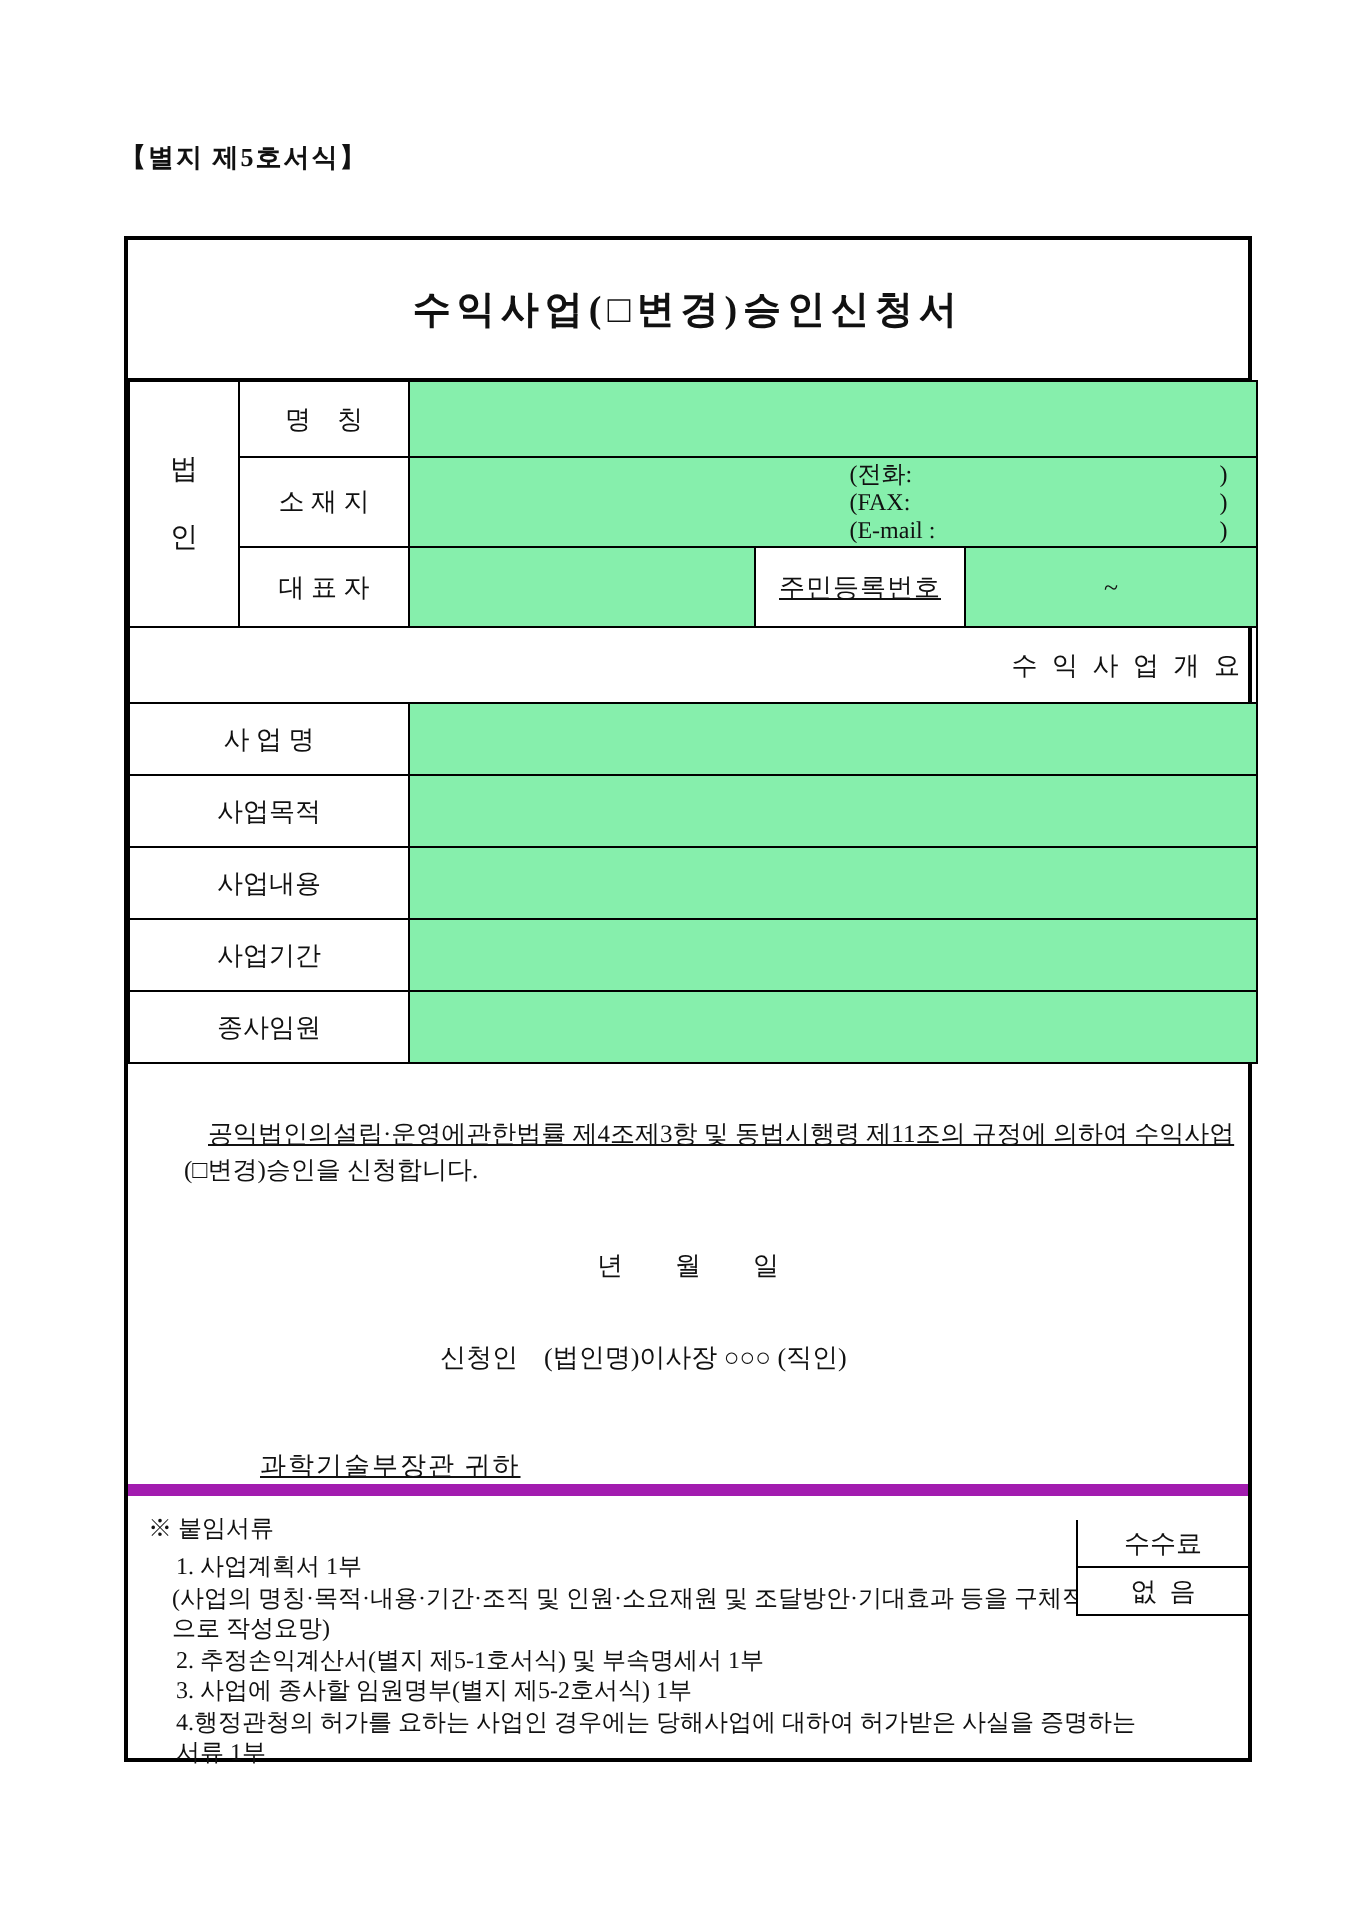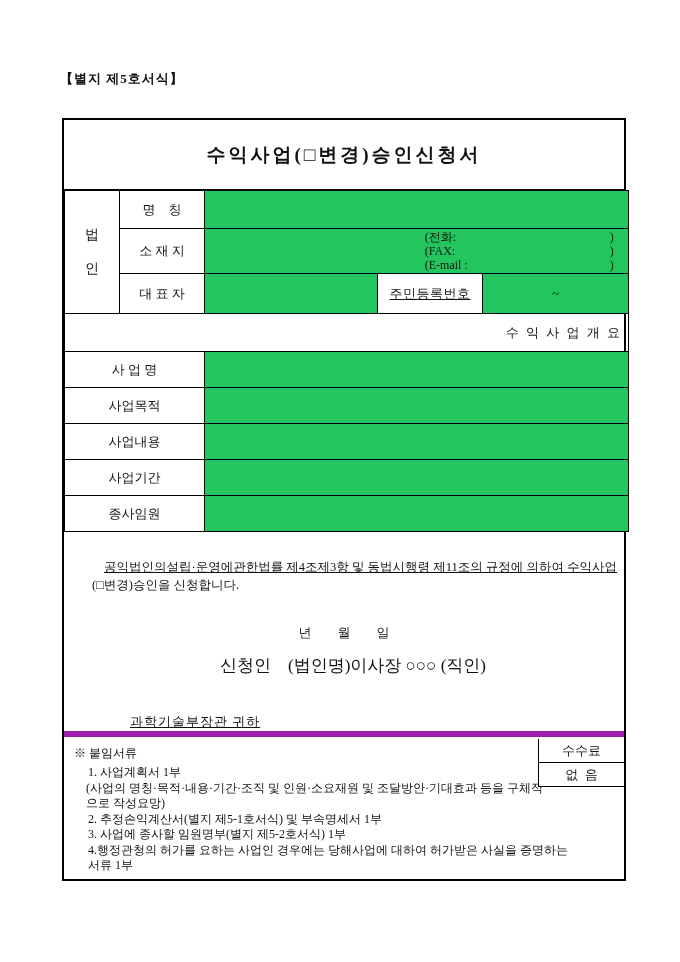--- a/index.html
+++ b/index.html
@@ -30,48 +30,48 @@
   }
 
   table.grid { border-collapse: collapse; width: 100%; table-layout: fixed; }
   .grid td { border: 1px solid #000; font-size: 13px; padding: 0 6px; vertical-align: middle; }
 
   .group-cell { text-align: center; }
   .group-inner { display: flex; flex-direction: column; align-items: center; gap: 16px; font-size: 14px; }
 
   .label-cell { text-align: center; white-space: pre; }
   .rrn-label-cell { text-align: center; font-size: 12px; letter-spacing: 0.5px; text-decoration: underline; }
-  .value-cell { background: #22c55e; }
+  .value-cell { background: #86efac; }
   .value-center { text-align: center; }
 
   .contact-cell { padding: 2px 8px; }
   .contact-block { margin-left: 52%; width: 46%; font-size: 12px; line-height: 14px; }
   .contact-line { display: flex; justify-content: space-between; white-space: pre; }
 
   .overview-cell { text-align: right; font-size: 14px; white-space: pre; letter-spacing: 2px; }
 
   .decl { flex: 1 1 auto; position: relative; padding: 26px 28px 0 28px; font-size: 12.5px; }
   .decl-line1 { display: block; padding-left: 12px; line-height: 18px; white-space: nowrap; text-decoration: underline; }
   .decl-line2 { display: block; line-height: 18px; white-space: nowrap; }
   .date-line { text-align: center; margin-top: 30px; white-space: pre; font-size: 13px; }
-  .applicant-line { margin-top: 12px; padding-left: 128px; font-size: 17px; white-space: pre; }
+  .applicant-line { margin-top: 28px; padding-left: 128px; font-size: 13px; white-space: pre; }
   .addressee { margin-top: 36px; padding-left: 38px; font-size: 13px; letter-spacing: 1px; text-decoration: underline; }
 
   .attachments {
     flex: 0 0 197px; border-top: 6px solid #a21caf;
     position: relative; padding: 8px 10px; font-size: 12px;
   }
   .attach-heading { margin-bottom: 3px; white-space: pre; }
   .attach-list { width: 505px; line-height: 15.5px; }
   .attach-item { padding-left: 14px; }
   .attach-item.note { padding-left: 12px; width: 472px; }
   .attach-item.wrap4 { width: 505px; }
 
   .fee-box {
-    position: absolute; top: 2px; right: 0; width: 86px;
+    position: absolute; top: 12px; right: 0; width: 86px;
     border-left: 1px solid #000; background: #fff;
   }
   .fee-cell {
     height: 24px; border-bottom: 1px solid #000;
     display: flex; align-items: center; justify-content: center;
     font-size: 13px; white-space: pre;
   }
 </style>
 </head>
 <body>

